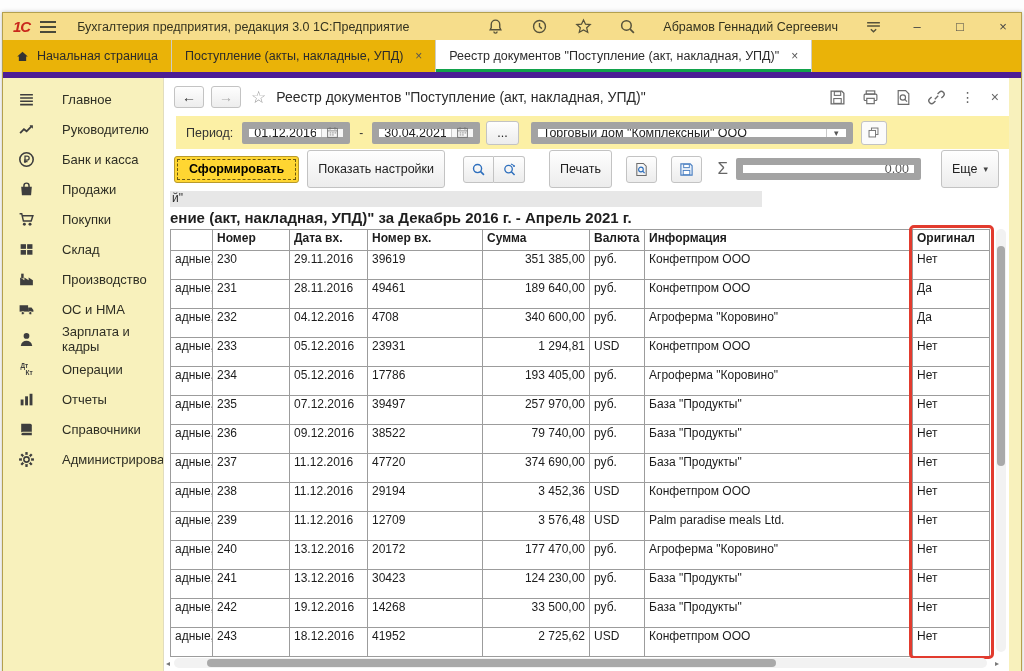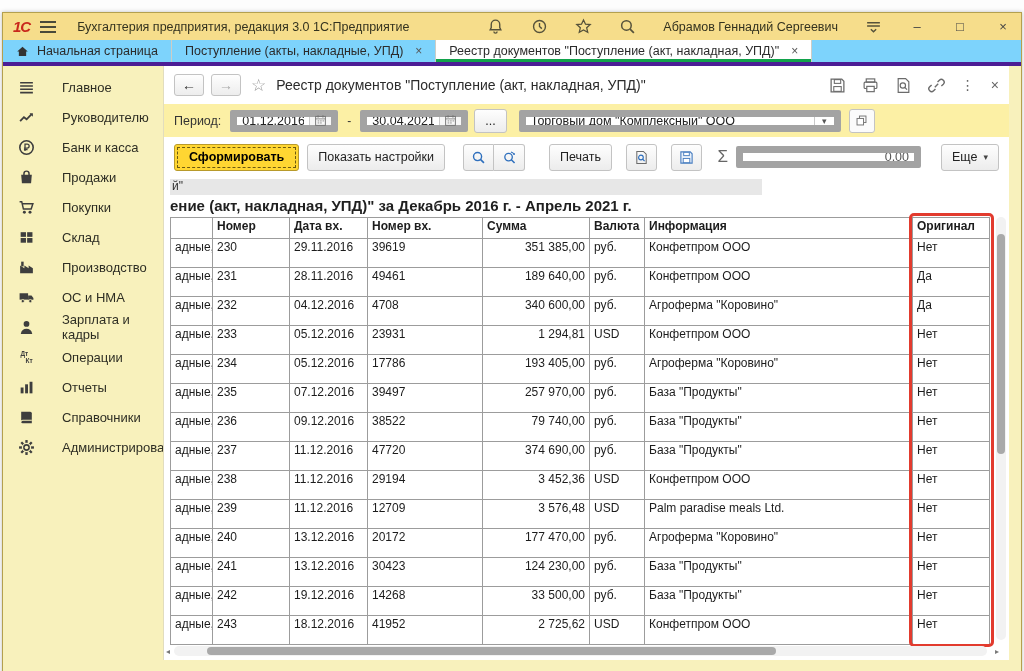--- a/index.html
+++ b/index.html
@@ -13,21 +13,21 @@
   .logo1c { color:#c9281c; font-weight:bold; font-style:italic; font-size:15px; letter-spacing:-1px; }
   .hamburger { width:16px; height:12px; border-top:2px solid #4a4a3a; border-bottom:2px solid #4a4a3a; position:relative; cursor:pointer; }
   .hamburger::after { content:""; position:absolute; left:0; right:0; top:3px; border-top:2px solid #4a4a3a; }
   .apptitle { font-size:12.5px; color:#33321f; margin-left:11px; }
   .tb-right { margin-left:auto; display:flex; align-items:center; gap:27px; }
   .tb-ic { width:17px; height:17px; display:inline-flex; cursor:pointer; }
   .username { font-size:12.5px; color:#33321f; }
   .winbtn { font-size:13px; color:#444; width:16px; text-align:center; cursor:pointer; }
 
   
-  .tabbar { height:26px; background:#7dd3fc; border-bottom:4px solid #4c1d95; display:flex; }
+  .tabbar { height:38px; background:#eab308; border-bottom:6px solid #4c1d95; display:flex; }
   .tab { display:flex; align-items:center; gap:8px; padding:0 13px; font-size:12.5px; color:#2b2b2b;
     border-right:1px solid #cdcdc6; cursor:pointer; white-space:nowrap; }
   .tab .tclose { color:#555; font-size:12px; margin-left:4px; }
   .tab.active { background:#fff; box-shadow:inset 0 -3px 0 #12a24b; }
 
   
   .bodyrow { display:flex; height:606px; }
   .sidebar { width:160px; background:#f8f1bc; padding-top:6px; flex:none; }
   .side-item { height:30px; display:flex; align-items:center; gap:27px; padding-left:15px; cursor:pointer; }
   .side-item span.lbl { font-size:13px; color:#2e2e24; }
@@ -44,40 +44,40 @@
     font-size:14px; text-align:center; line-height:20px; color:#333; cursor:pointer; }
   .navbtn.fwd { color:#aaa; }
   .star-o { font-size:17px; color:#9a9a9a; margin:0 3px; cursor:pointer; }
   .form-title { font-size:14px; color:#2b2b2b; white-space:nowrap; }
   .fh-icons { margin-left:auto; display:flex; align-items:center; gap:16px; }
   .fh-ic { width:17px; height:17px; display:inline-flex; cursor:pointer; }
   .kebab { font-size:14px; color:#666; cursor:pointer; }
   .formclose { font-size:14px; color:#666; cursor:pointer; }
 
   
-  .filter-row { height:33px; background:#fcf0a5; display:flex; align-items:center; padding:0 10px; gap:6px; flex:none; }
+  .filter-row { height:33px; background:#fcf0a5; display:flex; align-items:center; padding:0 10px; gap:6px; flex:none;margin-left:12px; }
   .flabel { font-size:12.5px; color:#333; margin-right:3px; }
   .fld { display:flex; align-items:stretch; height:22px; background:#fff; border:7px solid #a3a3a3; border-radius:2px; }
   .fld input { border:none; outline:none; font-size:12.5px; color:#222; padding:0 5px; font-family:inherit; background:transparent; }
   .date-in { width:72px; }
   .icbtn { width:22px; display:flex; align-items:center; justify-content:center; border-left:1px solid #c9c9c9; background:#f6f6f6; cursor:pointer; }
   .dash { font-size:12px; color:#333; padding:0 3px; }
   .btn { height:24px; border:1px solid #c3c3c3; border-radius:3px; background:linear-gradient(#fefefe,#ececec);
     font-size:12.5px; color:#222; padding:0 10px; cursor:pointer; font-family:inherit; }
   .org-in { width:288px; }
   .combo-arrow { width:20px; display:flex; align-items:center; justify-content:center; font-size:9px; color:#555;
     border-left:1px solid #c9c9c9; cursor:pointer; background:#fff; }
   .copybtn { width:26px; height:24px; border:1px solid #c3c3c3; border-radius:3px; background:#fbfbfb;
     display:flex; align-items:center; justify-content:center; cursor:pointer; margin-left:2px; }
 
   
   .action-row { height:40px; background:#fff; display:flex; align-items:center; padding:0 10px; gap:8px; flex:none; }
   .btn-generate { height:27px; background:#ffd632; border:1px solid #b89a2b; font-weight:bold; outline:1px dashed #6d5a10;
     outline-offset:-4px; padding:0 14px; border-radius:3px; font-size:12.5px; cursor:pointer; font-family:inherit; }
-  .btn-lg { height:27px; }
+  .btn-lg { height:38px; }
   .twin { display:flex; margin-left:10px; }
   .iconbtn { width:31px; height:27px; border:1px solid #c3c3c3; background:linear-gradient(#fefefe,#ececec);
     display:flex; align-items:center; justify-content:center; cursor:pointer; }
   .twin .iconbtn:first-child { border-radius:3px 0 0 3px; }
   .twin .iconbtn:last-child { border-radius:0 3px 3px 0; border-left:none; }
   .solo { border-radius:3px; margin-left:6px; }
   .sigma { margin-left:auto; font-size:17px; color:#666; }
   .sum-fld { width:185px; }
   .sum-fld input { width:100%; text-align:right; color:#555; }
   .more-btn { display:flex; align-items:center; gap:6px; margin-left:12px; }

